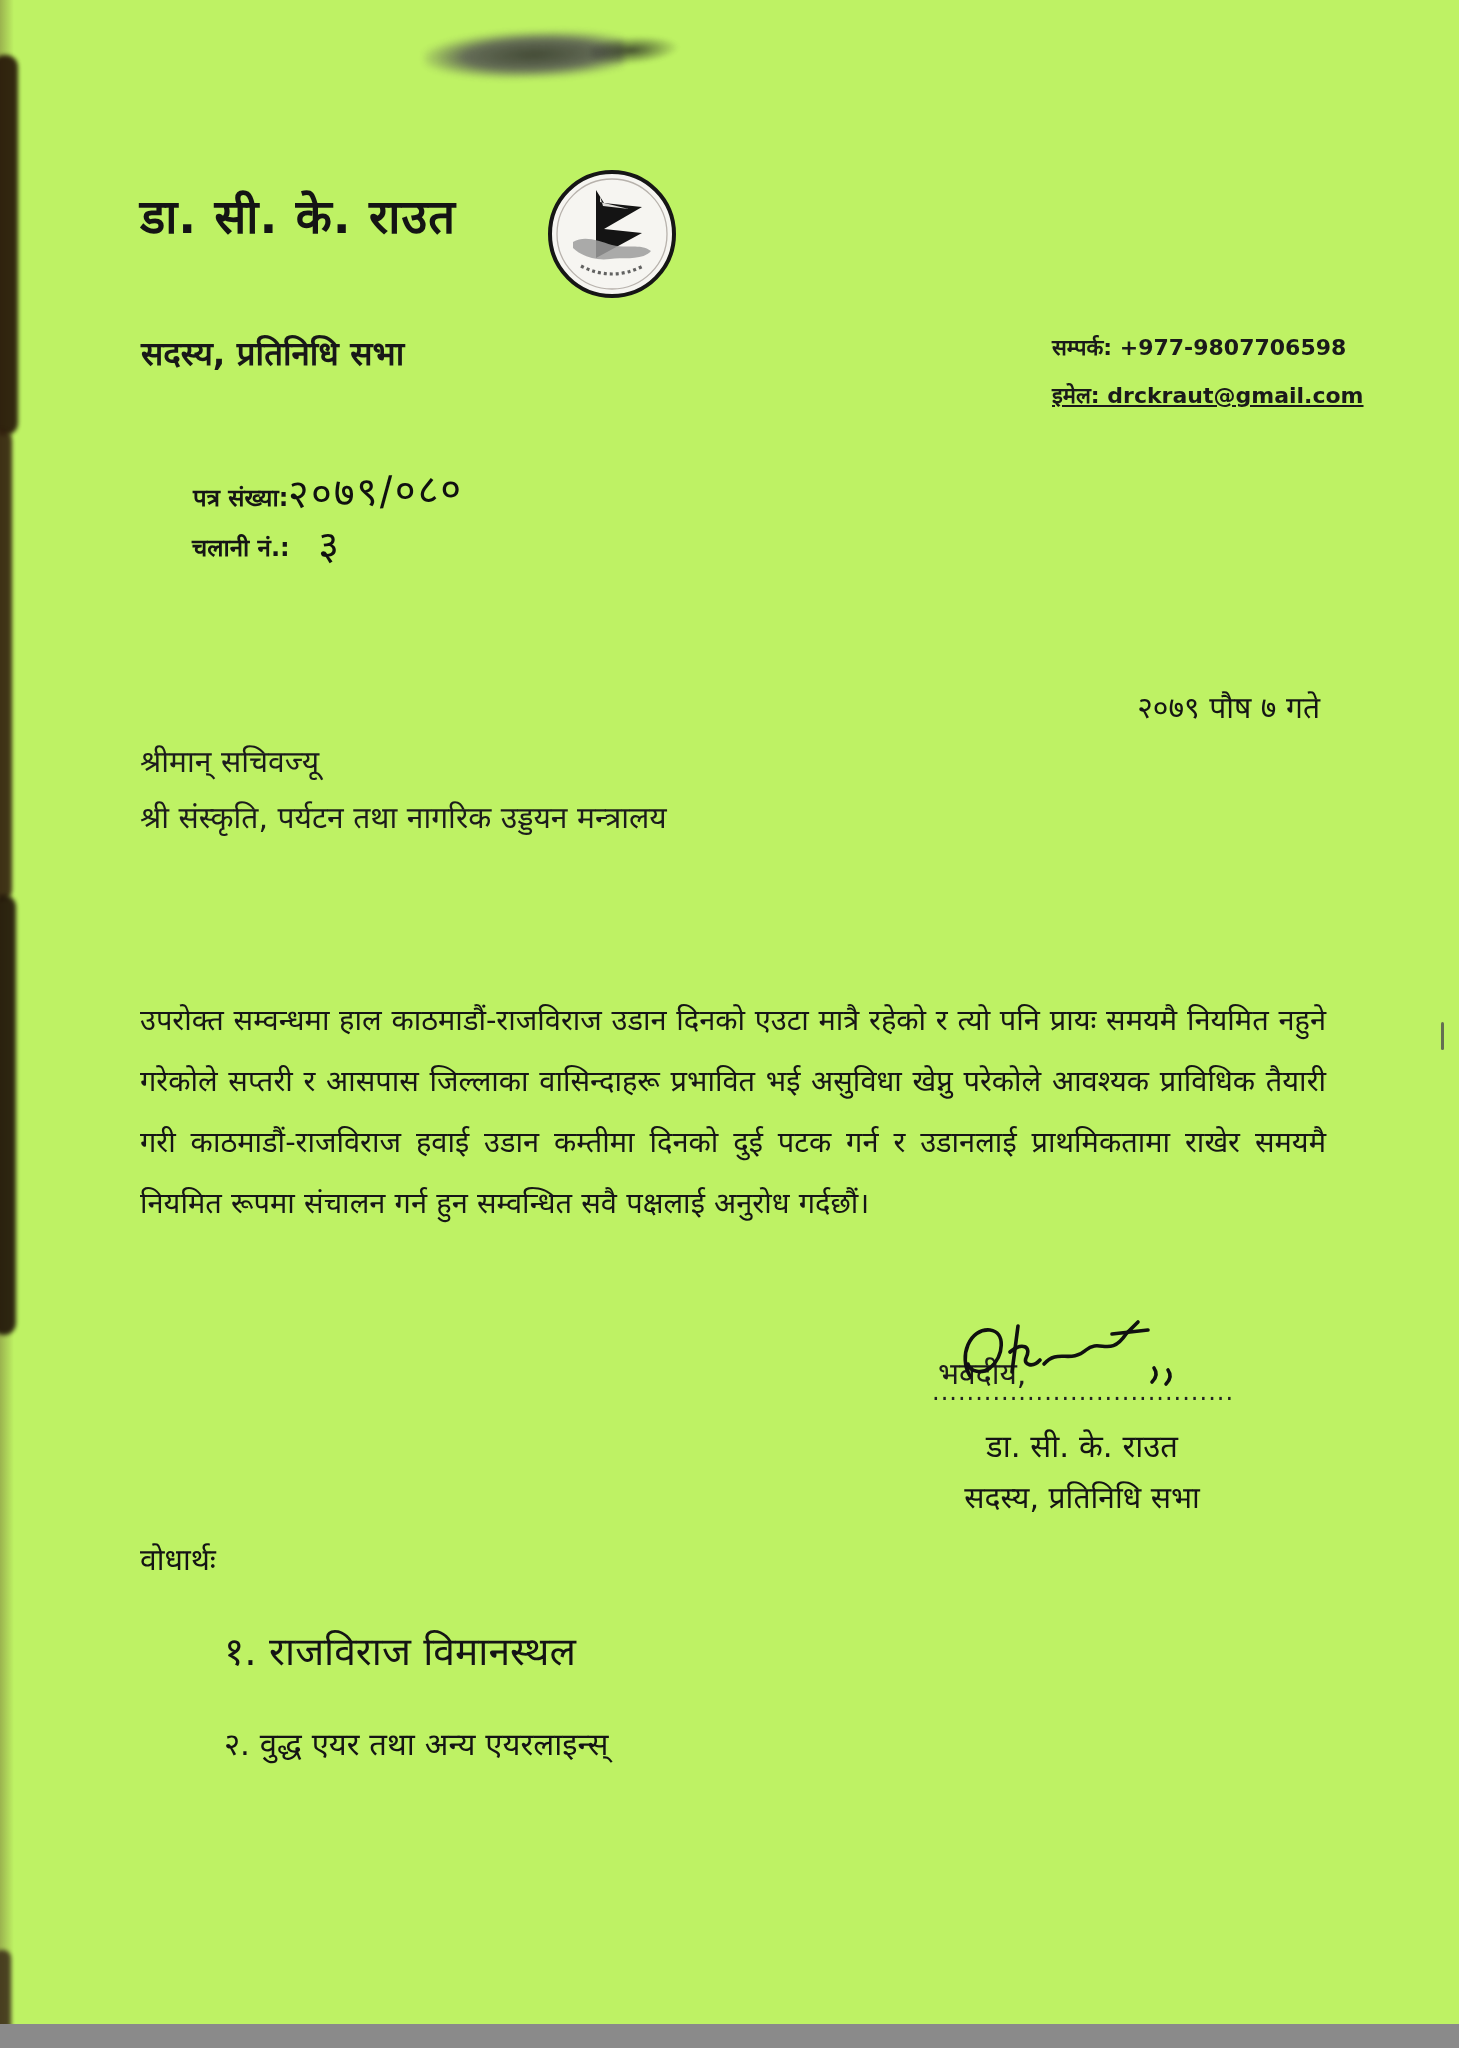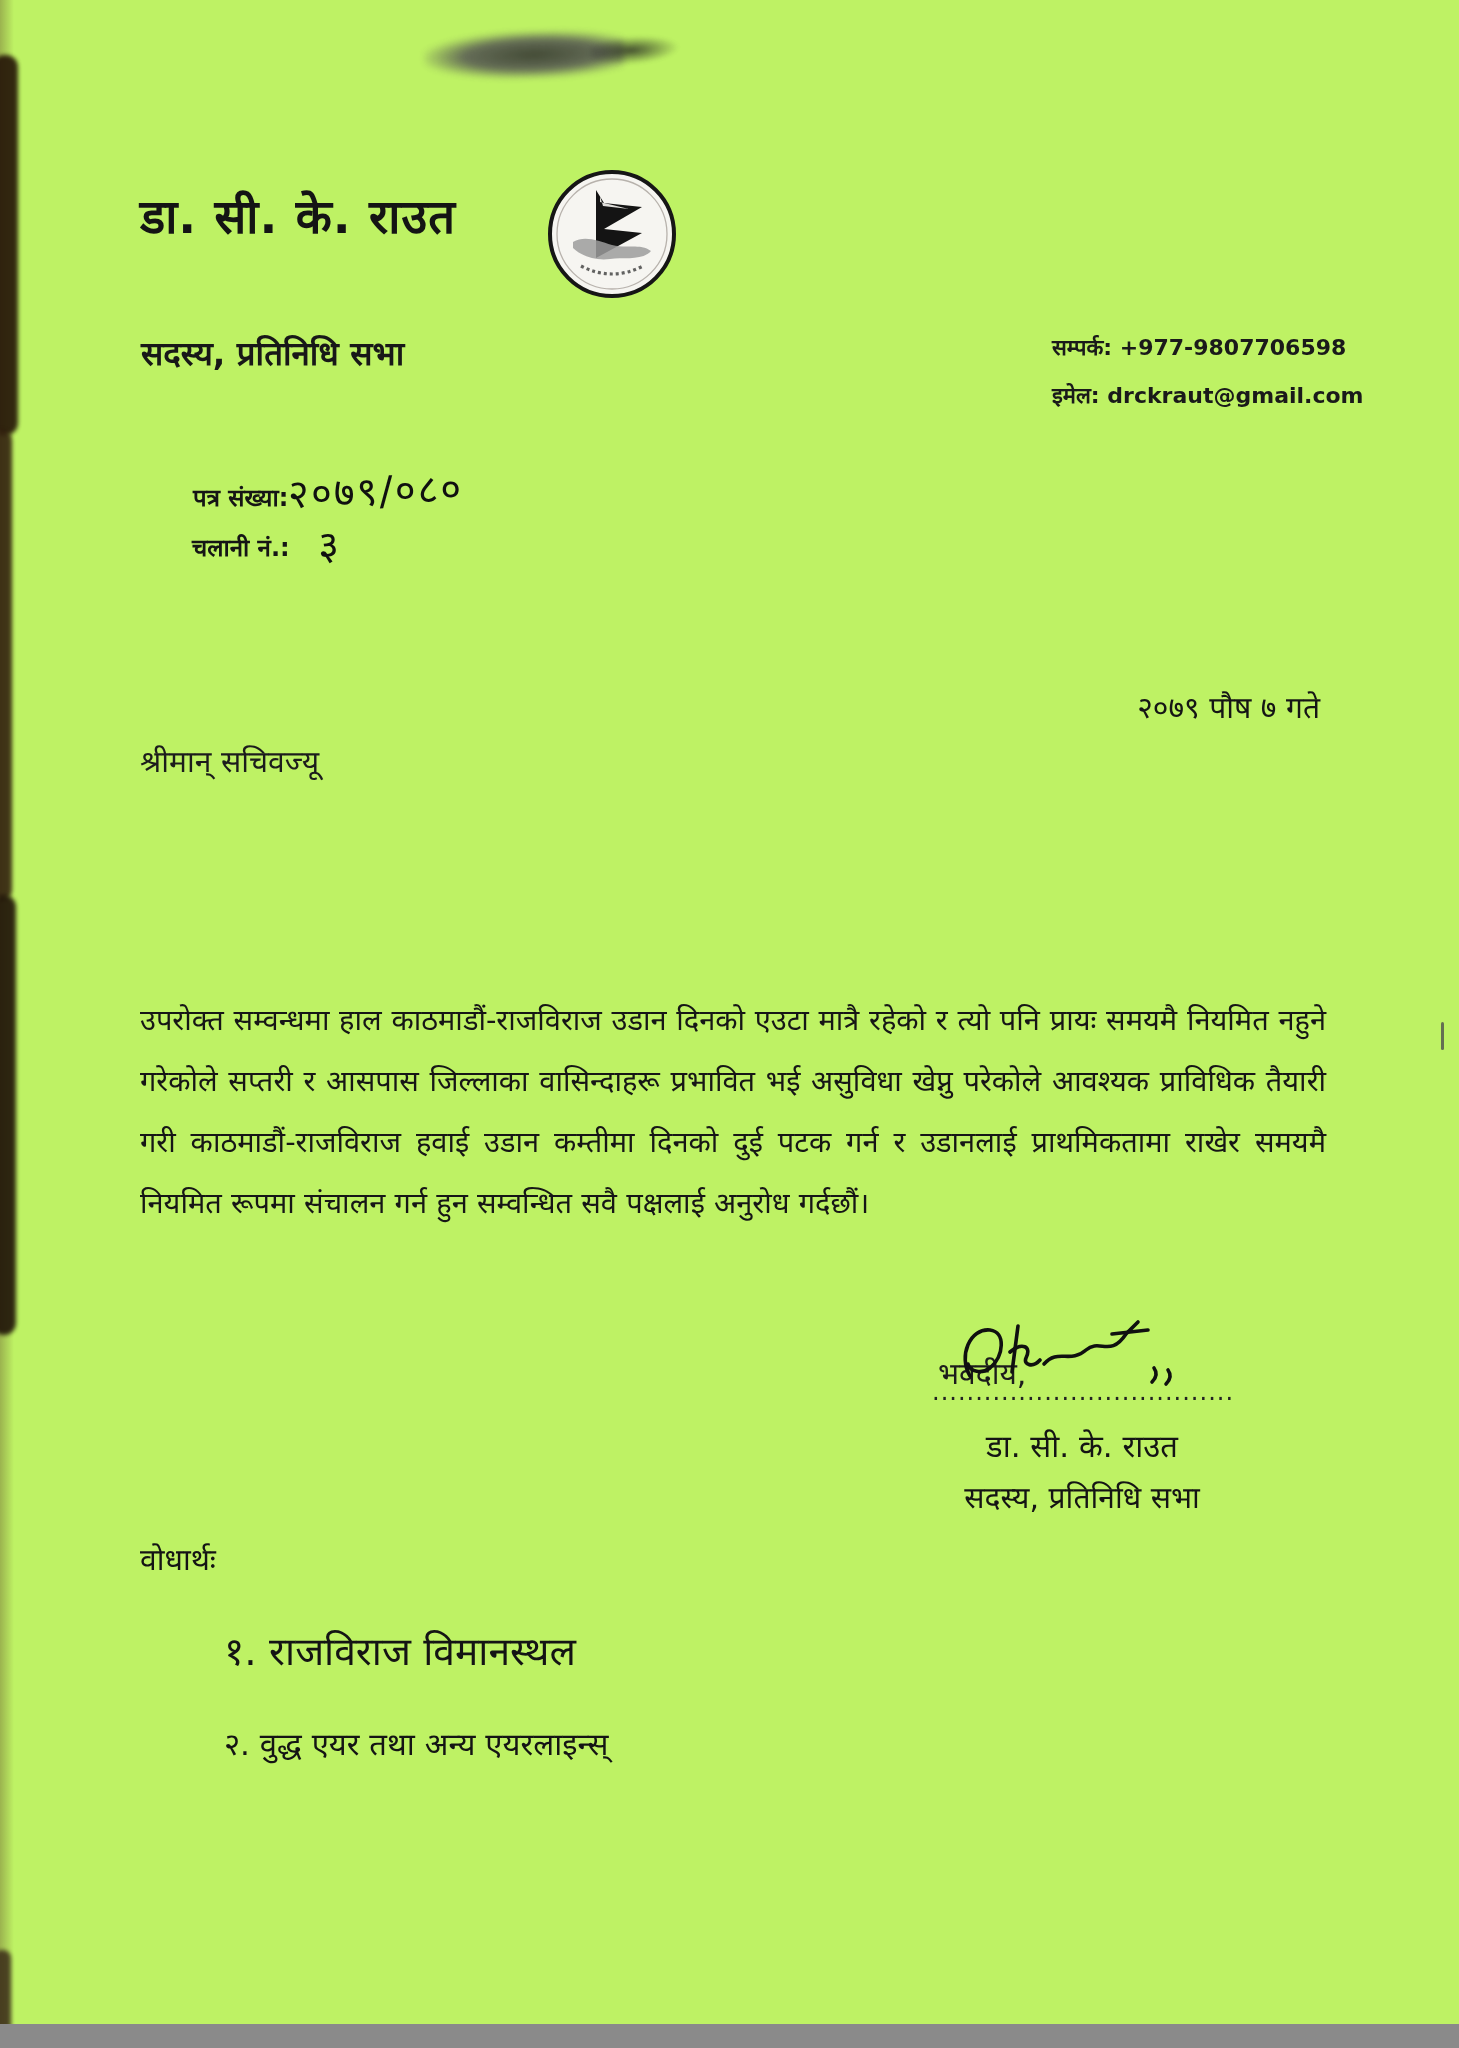--- a/index.html
+++ b/index.html
@@ -11,21 +11,21 @@
     overflow:hidden;
     font-family:"DejaVu Sans",sans-serif;
     color:#1c1c1c;
   }
   .abs{position:absolute;}
   
   .name{left:140px;top:183px;font-size:47px;font-weight:bold;letter-spacing:1px;color:#141414;}
   .role{left:141px;top:330px;font-size:33px;font-weight:bold;color:#181818;}
   .emblem{left:545px;top:166px;width:134px;height:140px;}
   .contact{left:1052px;top:331px;font-size:22px;font-weight:600;color:#1a1a1a;}
-  .email{left:1052px;top:379px;font-size:22px;font-weight:600;color:#1a1a1a;}
+  .email{left:1052px;top:379px;font-size:22px;font-weight:600;color:#1a1a1a;text-decoration:underline;}
   
   .metaLabel{font-size:24px;font-weight:bold;color:#151515;}
   .letterNoLabel{left:193px;top:480px;}
   .dispatchLabel{left:192px;top:530px;}
   .hand{font-size:40px;color:#101010;transform:rotate(-2deg);letter-spacing:2px;}
   .letterNoValue{left:288px;top:462px;}
   .dispatchValue{left:318px;top:516px;}
   
   .date{right:139px;top:686px;font-size:30px;color:#151515;}
   .addr1{left:140px;top:740px;font-size:30px;}
@@ -93,20 +93,21 @@
   <div class="abs email">इमेल: drckraut@gmail.com</div>
 
   <div class="abs metaLabel letterNoLabel">पत्र संख्या:</div>
   <div class="abs hand letterNoValue">२०७९/०८०</div>
   <div class="abs metaLabel dispatchLabel">चलानी नं.:</div>
   <div class="abs hand dispatchValue">३</div>
 
   <div class="abs date">२०७९ पौष ७ गते</div>
 
   <div class="abs addr1">श्रीमान् सचिवज्यू</div>
+  <div class="abs addr2">श्री संस्कृति, पर्यटन तथा नागरिक उड्डयन मन्त्रालय</div>
 
 
   <div class="abs body">उपरोक्त सम्वन्धमा हाल काठमाडौं-राजविराज उडान दिनको एउटा मात्रै रहेको र त्यो पनि प्रायः समयमै नियमित नहुने गरेकोले सप्तरी र आसपास जिल्लाका वासिन्दाहरू प्रभावित भई असुविधा खेप्नु परेकोले आवश्यक प्राविधिक तैयारी गरी काठमाडौं-राजविराज हवाई उडान कम्तीमा दिनको दुई पटक गर्न र उडानलाई प्राथमिकतामा राखेर समयमै नियमित रूपमा संचालन गर्न हुन सम्वन्धित सवै पक्षलाई अनुरोध गर्दछौं।</div>
 
   <div class="abs valediction">भवदीय,</div>
 
   <div class="abs sigArt">
     <svg width="250" height="100" viewBox="0 0 250 100" xmlns="http://www.w3.org/2000/svg">
       <g fill="none" stroke="#101010" stroke-width="3.6" stroke-linecap="round">
         <path d="M30,64 C18,44 30,16 50,18 C66,20 64,44 50,56 C42,62 30,60 28,52"></path>

